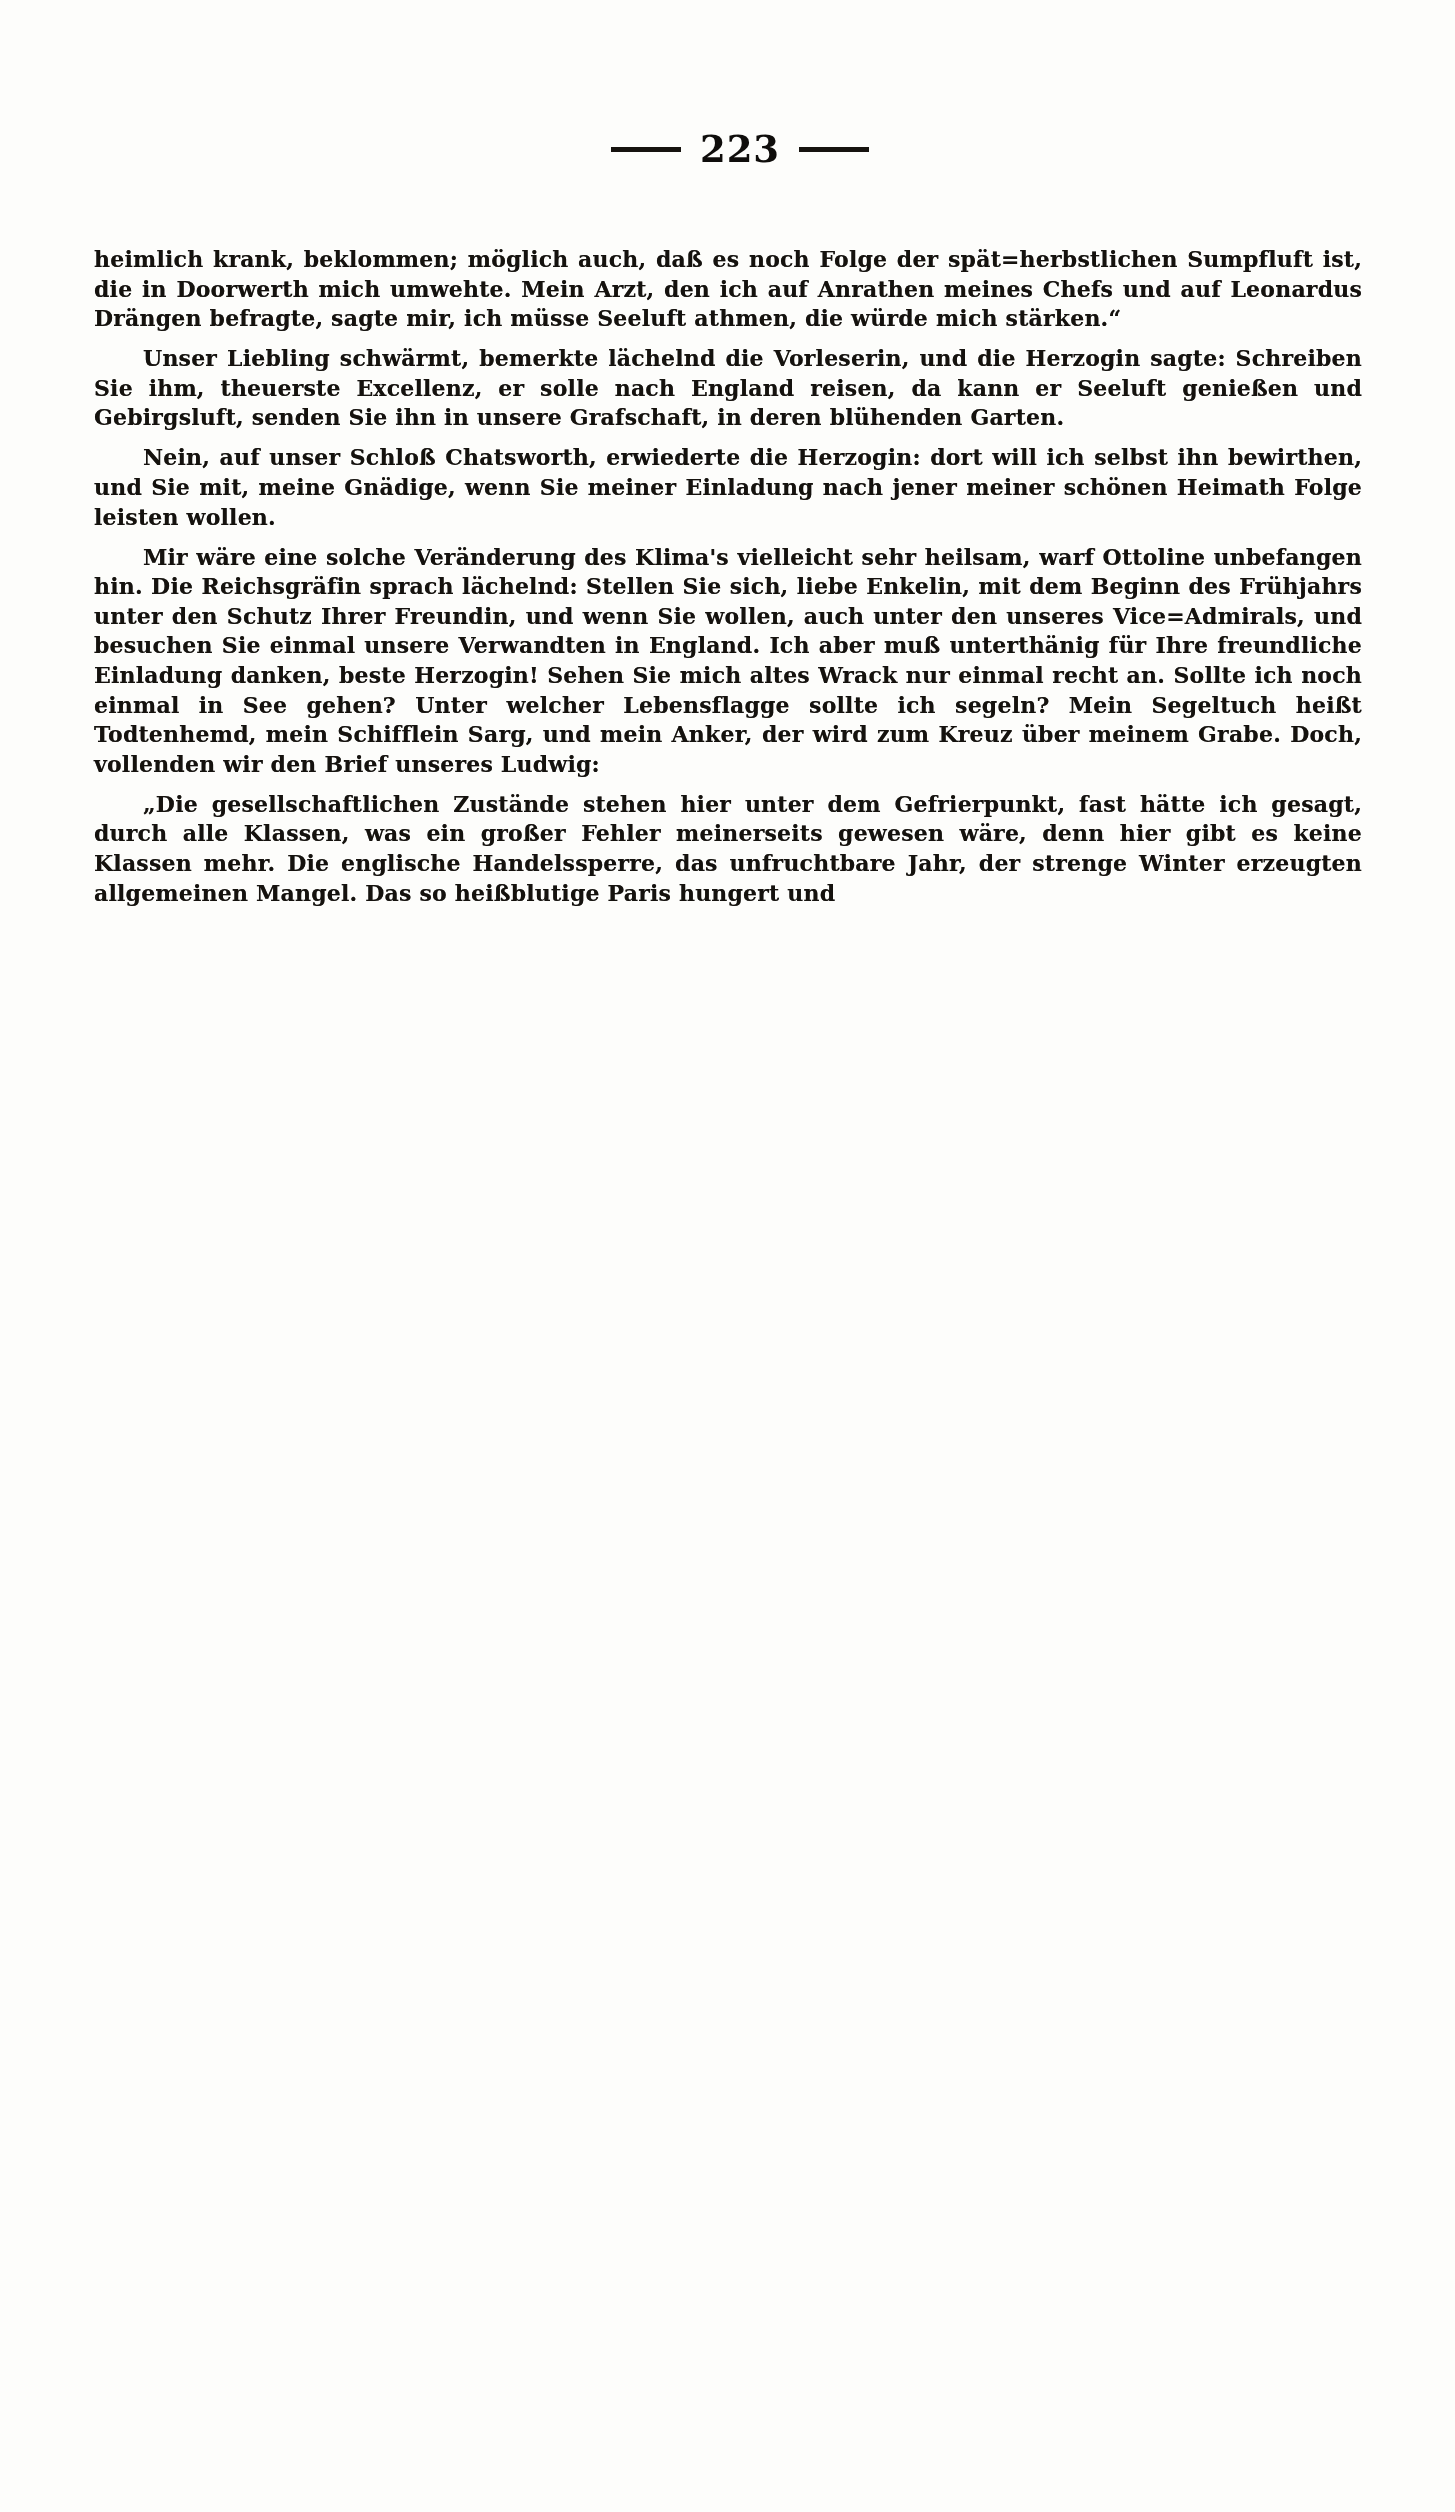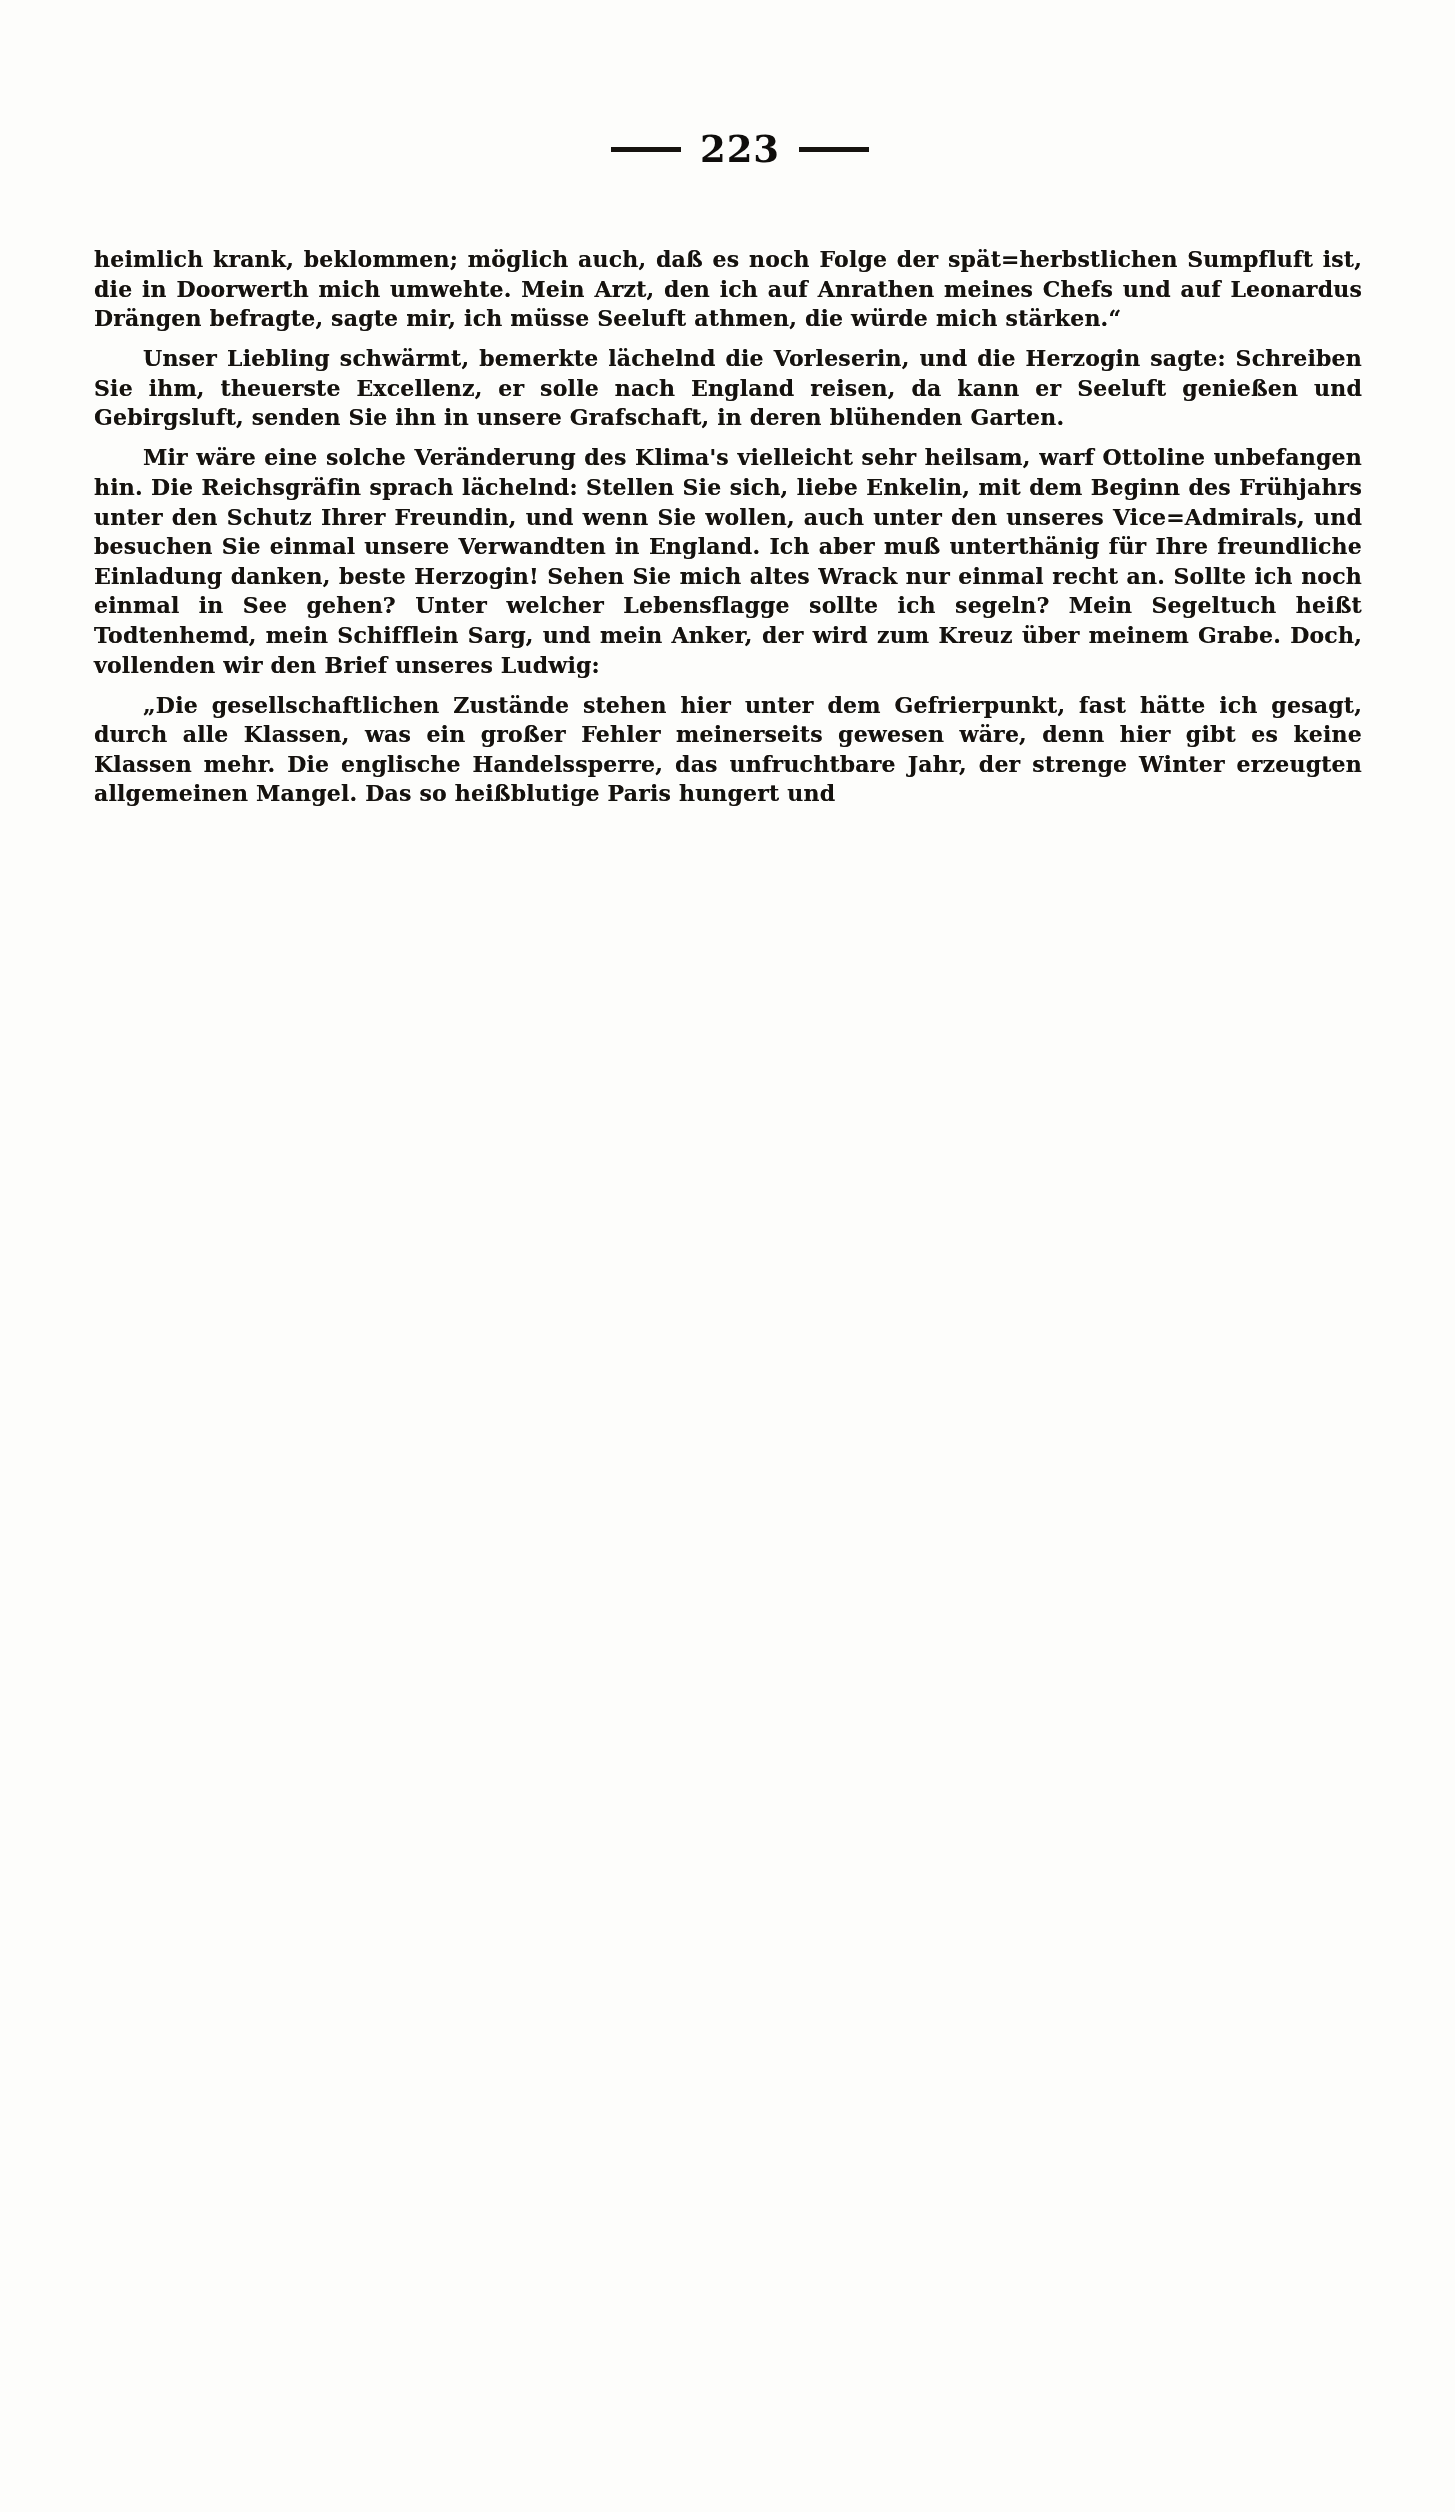--- a/index.html
+++ b/index.html
@@ -84,18 +84,19 @@
 
   <div class="page-header">
     <span class="rule"></span>
     <span class="folio">223</span>
     <span class="rule"></span>
   </div>
 
   <div class="body-text">
     <p class="para">heimlich krank, beklommen; möglich auch, daß es noch Folge der spät=herbstlichen Sumpfluft ist, die in Doorwerth mich umwehte. Mein Arzt, den ich auf Anrathen meines Chefs und auf Leonardus Drängen befragte, sagte mir, ich müsse Seeluft athmen, die würde mich stärken.“</p>
     <p class="para indent">Unser Liebling schwärmt, bemerkte lächelnd die Vorleserin, und die Herzogin sagte: Schreiben Sie ihm, theuerste Excellenz, er solle nach England reisen, da kann er Seeluft genießen und Gebirgsluft, senden Sie ihn in unsere Grafschaft, in deren blühenden Garten.</p>
+    <p class="para indent">Nein, auf unser Schloß Chatsworth, erwiederte die Herzogin: dort will ich selbst ihn bewirthen, und Sie mit, meine Gnädige, wenn Sie meiner Einladung nach jener meiner schönen Heimath Folge leisten wollen.</p>
     <p class="para indent">Mir wäre eine solche Veränderung des Klima's vielleicht sehr heilsam, warf Ottoline unbefangen hin. Die Reichsgräfin sprach lächelnd: Stellen Sie sich, liebe Enkelin, mit dem Beginn des Frühjahrs unter den Schutz Ihrer Freundin, und wenn Sie wollen, auch unter den unseres Vice=Admirals, und besuchen Sie einmal unsere Verwandten in England. Ich aber muß unterthänig für Ihre freundliche Einladung danken, beste Herzogin! Sehen Sie mich altes Wrack nur einmal recht an. Sollte ich noch einmal in See gehen? Unter welcher Lebensflagge sollte ich segeln? Mein Segeltuch heißt Todtenhemd, mein Schifflein Sarg, und mein Anker, der wird zum Kreuz über meinem Grabe. Doch, vollenden wir den Brief unseres Ludwig:</p>
     <p class="para indent">„Die gesellschaftlichen Zustände stehen hier unter dem Gefrierpunkt, fast hätte ich gesagt, durch alle Klassen, was ein großer Fehler meinerseits gewesen wäre, denn hier gibt es keine Klassen mehr. Die englische Handelssperre, das unfruchtbare Jahr, der strenge Winter erzeugten allgemeinen Mangel. Das so heißblutige Paris hungert und</p>
   </div>
 
 </div>
 
 
 </body></html>

